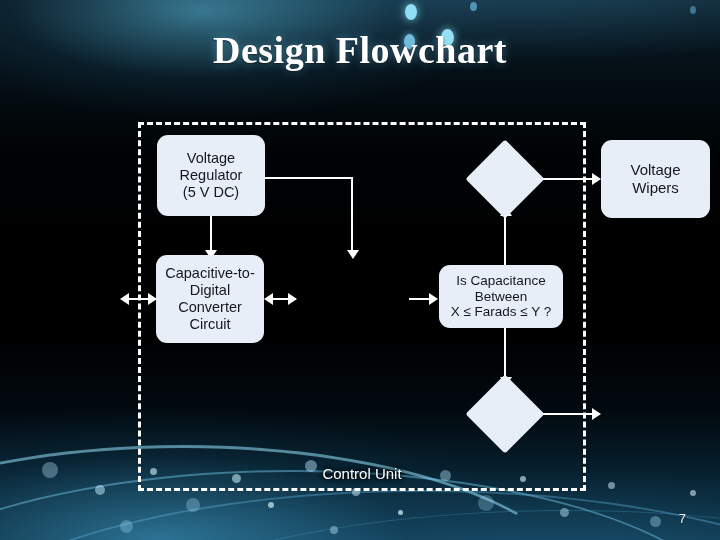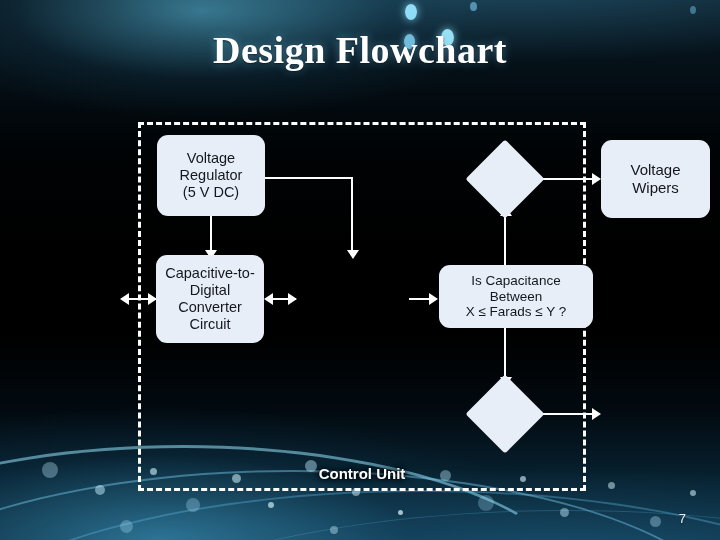--- a/index.html
+++ b/index.html
@@ -35,21 +35,21 @@
     text-shadow:0 0 10px rgba(120,200,235,.45), 0 1px 2px rgba(0,0,0,.8);
   }
 
   
   #control-unit-group{
     position:absolute;left:138px;top:122px;width:448px;height:369px;
     border:3px dashed #ffffff;box-sizing:border-box;
   }
   #control-unit-label{
     position:absolute;left:307px;top:465px;width:110px;text-align:center;
-    color:#ffffff;font-weight:bold;font-size:15px;
+    color:#ffffff;font-weight:normal;font-size:15px;
     text-shadow:0 0 4px #000,0 0 6px #000;
   }
 
   
   .node{
     position:absolute;box-sizing:border-box;
     background:#e8eef8;border-radius:11px;
     display:flex;align-items:center;justify-content:center;
     text-align:center;color:#14181d;font-size:14.5px;line-height:1.18;
     padding:4px 6px;
@@ -162,21 +162,21 @@
   <div class="node" style="left:157px;top:135px;width:108px;height:81px;white-space:pre-line;">Voltage
 Regulator
 (5 V DC)</div>
 
   <div class="node" style="left:156px;top:255px;width:108px;height:88px;white-space:pre-line;">Capacitive-to-
 Digital
 Converter
 Circuit</div>
 
 
-  <div class="node" style="left:439px;top:265px;width:154px;height:63px;white-space:pre-line;font-size:13.5px;">Is Capacitance
+  <div class="node" style="left:439px;top:265px;width:124px;height:63px;white-space:pre-line;font-size:13.5px;">Is Capacitance
 Between
 X ≤ Farads ≤ Y ?</div>
 
   <div class="node" style="left:601px;top:140px;width:109px;height:78px;white-space:pre-line;font-size:15px;">Voltage
 Wipers</div>
 
 
   <div class="diamond" style="left:477px;top:151px;"></div>
 
   <div class="diamond" style="left:477px;top:386px;"></div>

